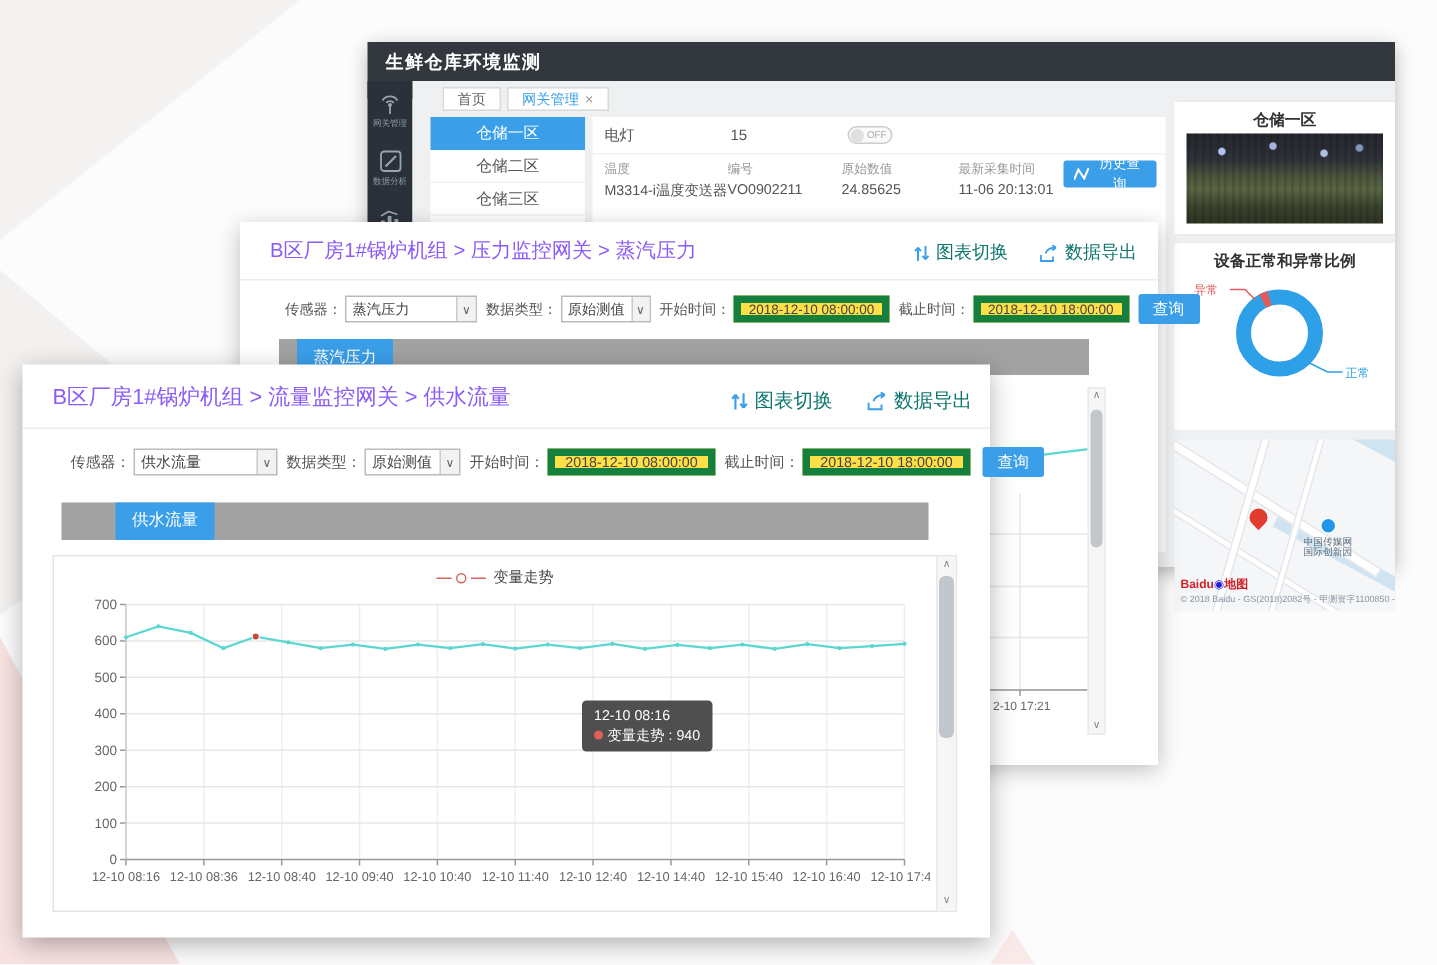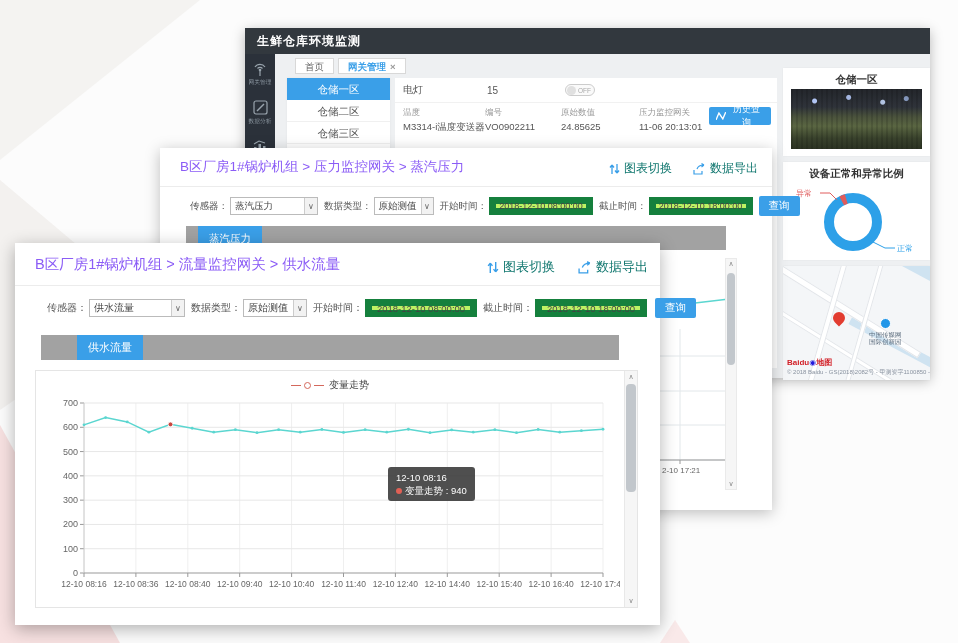--- a/index.html
+++ b/index.html
@@ -19,21 +19,21 @@
   .w1 { left:245px; top:28px; width:685px; height:350px; background:#eef0f2; z-index:1;
         box-shadow:0 3px 12px rgba(0,0,0,.28); }
   .w1-title { height:38px; background:#32383e; color:#fff; font-size:12px; line-height:26px; padding-left:12px; font-weight:bold; letter-spacing:1px; }
   .w1-side { position:absolute; left:0; top:26px; bottom:0; width:30px; background:#2b313a; padding-top:8px; }
   .sb-item { text-align:center; margin-bottom:13px; }
   .sb-item svg { display:block; margin:0 auto 2px auto; }
   .sb-label { font-size:6px; color:#8d98a2; display:block; white-space:nowrap; transform:scale(.95); }
   .w1-main { position:absolute; left:30px; top:26px; right:0; bottom:0; background:#eef0f2; }
   .tabs { position:absolute; left:20px; top:4px; display:flex; gap:4px; }
   .tab1 { height:16px; line-height:15px; padding:0 9px; font-size:9.5px; background:#fff; border:1px solid #d8d8d8; color:#666; }
-  .tab1.active { color:#3a9fe8;font-weight:bold; }
+  .tab1.active { color:#3a9fe8; }
   .tab1 .close { margin-left:4px; color:#999; }
   .zonelist { position:absolute; left:12px; top:24px; width:103px; background:#fff; box-shadow:0 0 2px rgba(0,0,0,.06); }
   .zone { height:22px; line-height:22px; text-align:center; font-size:10.5px; color:#555; border-bottom:1px solid #f0f0f0; background:#fff; }
   .zone.sel { background:#3a9fe8; color:#fff; border-bottom:none; }
   .devcard { position:absolute; left:120px; top:24px; width:382px; height:290px; background:#fff; }
   .dev-head { height:15px; background:#e4e6e8; display:flex; align-items:center; font-size:9px; color:#555; padding:0 8px; }
   .dev-head .grp { display:flex; align-items:center; }
   .info-dot { width:9px; height:9px; border-radius:50%; background:#3a9fe8; color:#fff; font-size:7px; line-height:9px; text-align:center; margin-right:3px; font-style:italic; }
   .gdot { width:7px; height:7px; border-radius:50%; background:#3fb950; margin-right:3px; }
   .dev-row1 { height:25px; display:flex; align-items:center; border-bottom:1px solid #f1f1f1; font-size:10px; color:#555; }
@@ -75,21 +75,21 @@
   
   .bc { position:absolute; left:20px; color:#8b5cf6; }
   .actions { position:absolute; display:flex; align-items:center; gap:4px; color:#0f766e; cursor:pointer;font-family:Liberation Mono, monospace; }
   .divider { position:absolute; left:0; right:0; height:1px; background:#ececec; }
   .frow { position:absolute; display:flex; align-items:center; color:#555; white-space:nowrap; }
   .flabel { margin:0 2px 0 6px; }
   .select { border:1px solid #bbb; height:18px; display:flex; align-items:center; background:#fff; font-size:inherit; color:#444; }
   .select .stx { padding:0 4px; }
   .select .caret { width:13px; align-self:stretch; border-left:1px solid #ccc; background:#f2f2f2; color:#666;
                    font-size:8px; display:flex; align-items:center; justify-content:center; }
-  .dinput { border:7px solid #15803d; height:18px; display:flex; align-items:center; justify-content:center; color:#444; background:#bef264; }
+  .dinput { border:5px solid #15803d; height:18px; display:flex; align-items:center; justify-content:center; color:#444; background:#fde047; }
   .qbtn { height:20px; background:#3a9fe8; color:#fff; border:none; border-radius:2px; font-size:10.5px; padding:0 10px; cursor:pointer; }
   .tabbar { position:absolute; background:#a2a2a2; }
   .btab { position:absolute; top:0; background:#3a9fe8; color:#fff; text-align:center; }
   .vscroll { position:absolute; background:#f6f6f6; border:1px solid #eaeaea; }
   .vscroll .sa { position:absolute; left:0; right:0; text-align:center; font-size:7px; color:#888; height:10px; line-height:10px; cursor:pointer; }
   .vscroll .thumb { position:absolute; left:1px; right:1px; background:#c2c7cc; border-radius:4px; cursor:pointer; }
 
   
   .w2 { left:160px; top:148px; width:612px; height:362px; background:#fff; z-index:2; box-shadow:0 3px 14px rgba(0,0,0,.25); }
   .w2 .bc { top:10px; font-size:13.5px; }
@@ -188,38 +188,38 @@
         </span>
         <span class="c2 stack">
           <span class="lab">编号</span>
           <span class="val">VO0902211</span>
         </span>
         <span class="c3 stack">
           <span class="lab">原始数值</span>
           <span class="val">24.85625</span>
         </span>
         <span class="c4 stack">
-          <span class="lab">压力监控网关</span>
+          <span class="lab">最新采集时间</span>
           <span class="val">11-06 20:13:01</span>
         </span>
         <button class="hist-btn">
           <svg width="10" height="8" viewBox="0 0 10 8">
             <polyline points="0,8 3,1 7,7 10,0" fill="none" stroke="#fff" stroke-width="1.4"></polyline>
           </svg>
           <span>历史查询</span>
         </button>
       </div>
     </div>
 
     <div class="rpanel">
       <div class="rcard" style="height:88px;">
         <div class="rtitle">仓储一区</div>
         <div class="photo"></div>
       </div>
-      <div class="rcard" style="height:98px;">
+      <div class="rcard" style="height:125px;">
         <div class="rtitle">设备正常和异常比例</div>
         <div class="donut-wrap">
           <svg width="127" height="72" viewBox="0 0 127 72">
             <circle id="donut-ring" cx="60" cy="38" r="24" fill="none" stroke="#2da0e8" stroke-width="10"></circle>
             <circle id="donut-accent" cx="60" cy="38" r="24" fill="none" stroke="#e05c5c" stroke-width="10" stroke-dasharray="5 145.8" transform="rotate(-118 60 38)"></circle>
             <polyline id="callout-red" points="44,16 37,9 27,9" fill="none" stroke="#e05c5c" stroke-width="1"></polyline>
             <text x="3" y="12" font-size="8" fill="#e05c5c">异常</text>
             <polyline id="callout-blue" points="80,58 92,64 102,64" fill="none" stroke="#2da0e8" stroke-width="1"></polyline>
             <text x="104" y="67" font-size="8" fill="#2da0e8">正常</text>
           </svg>

